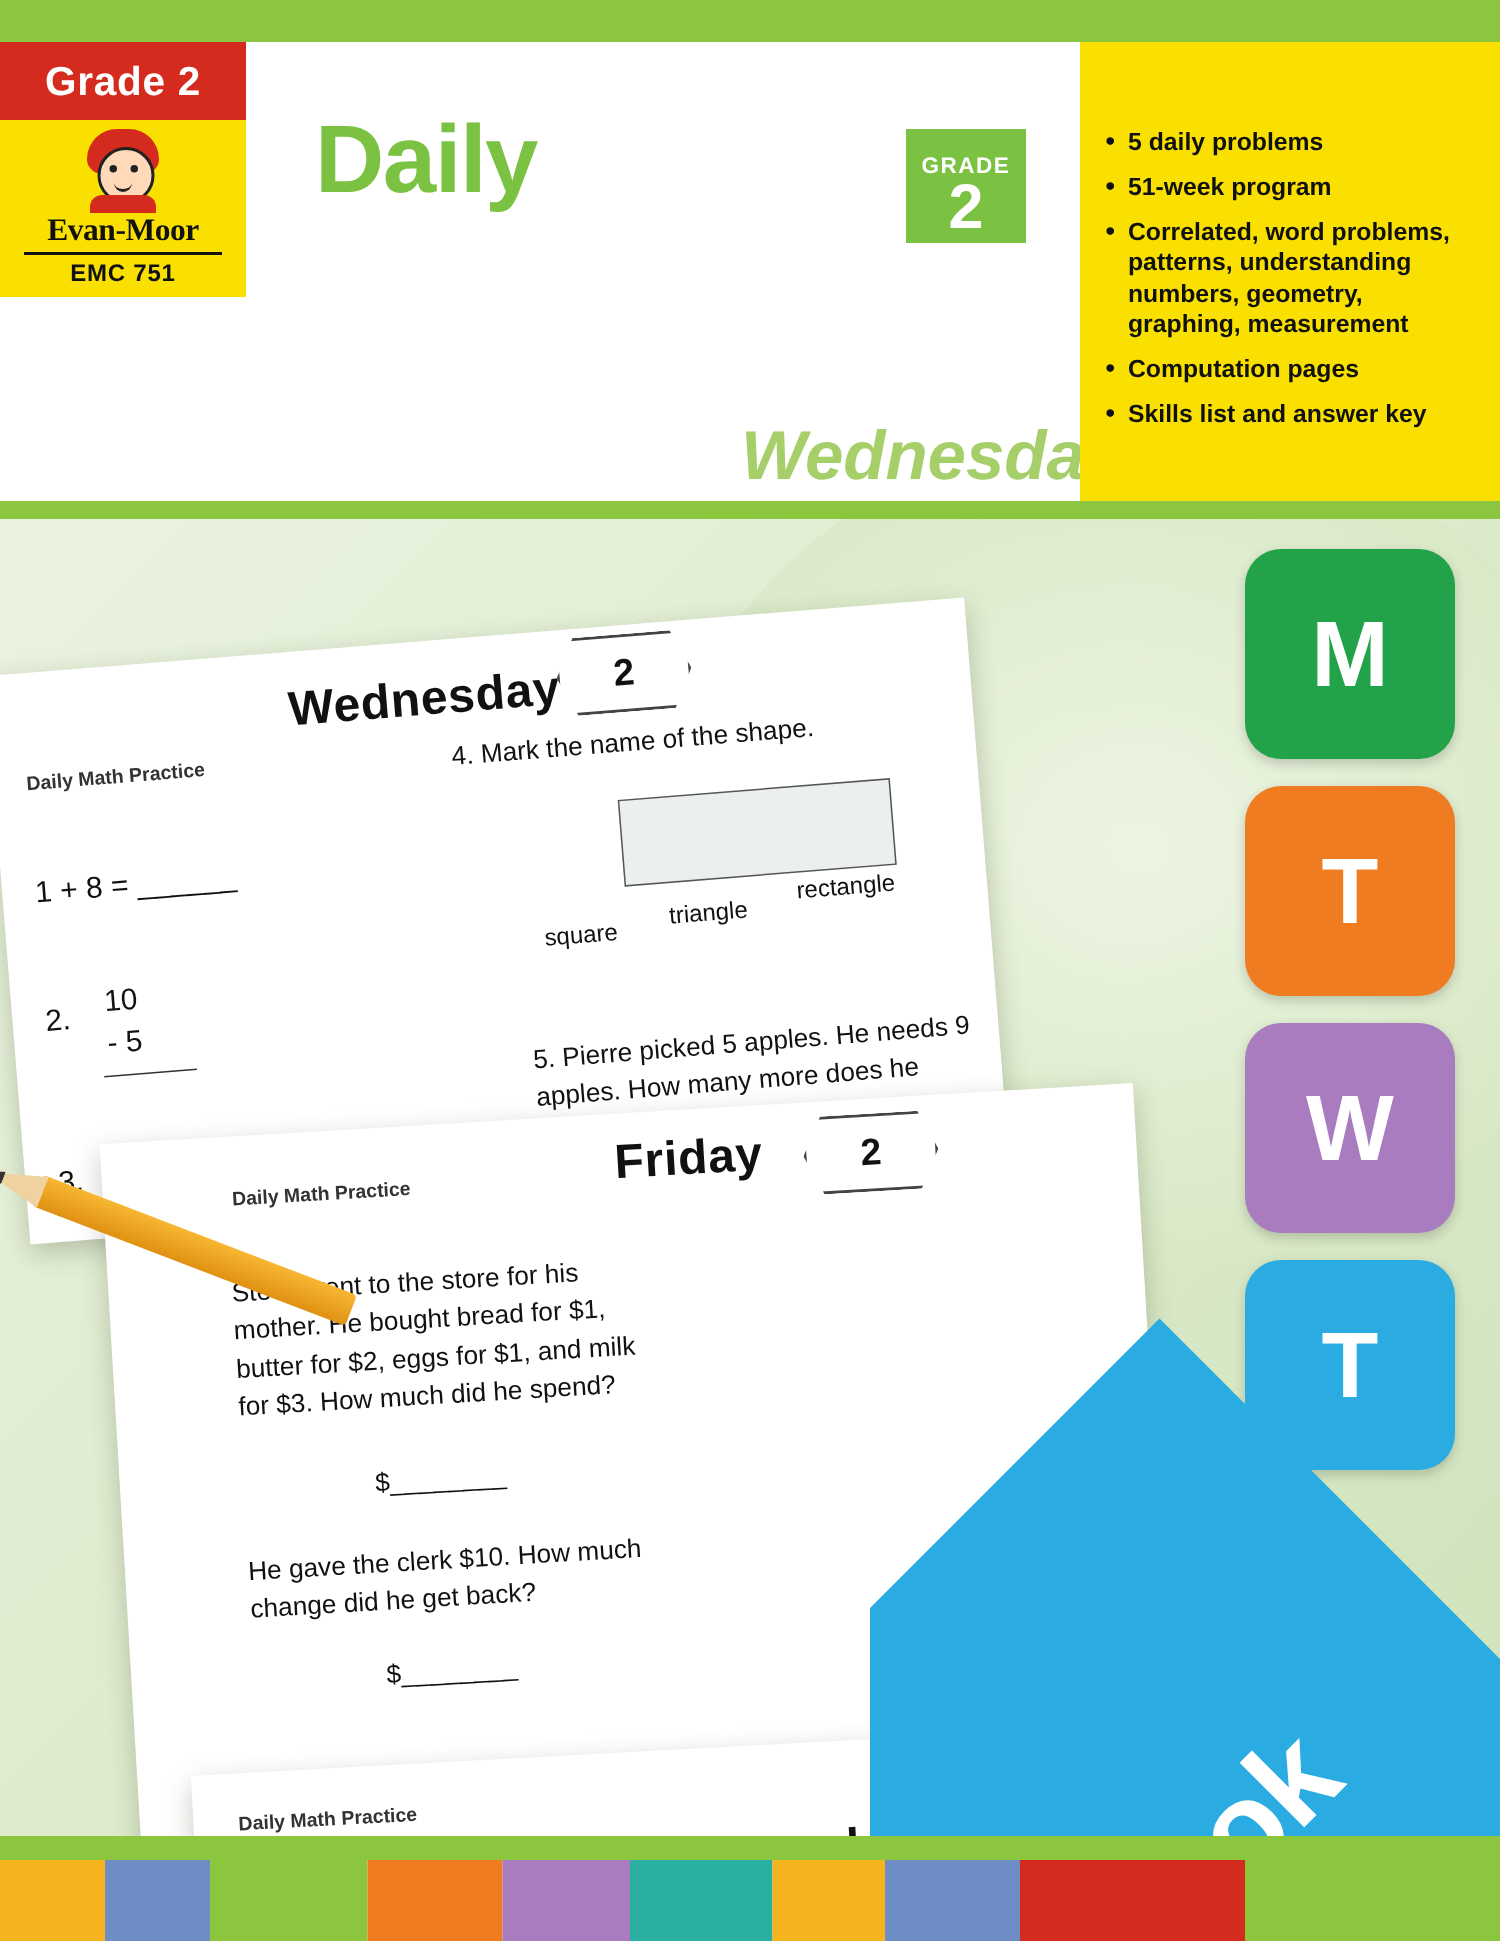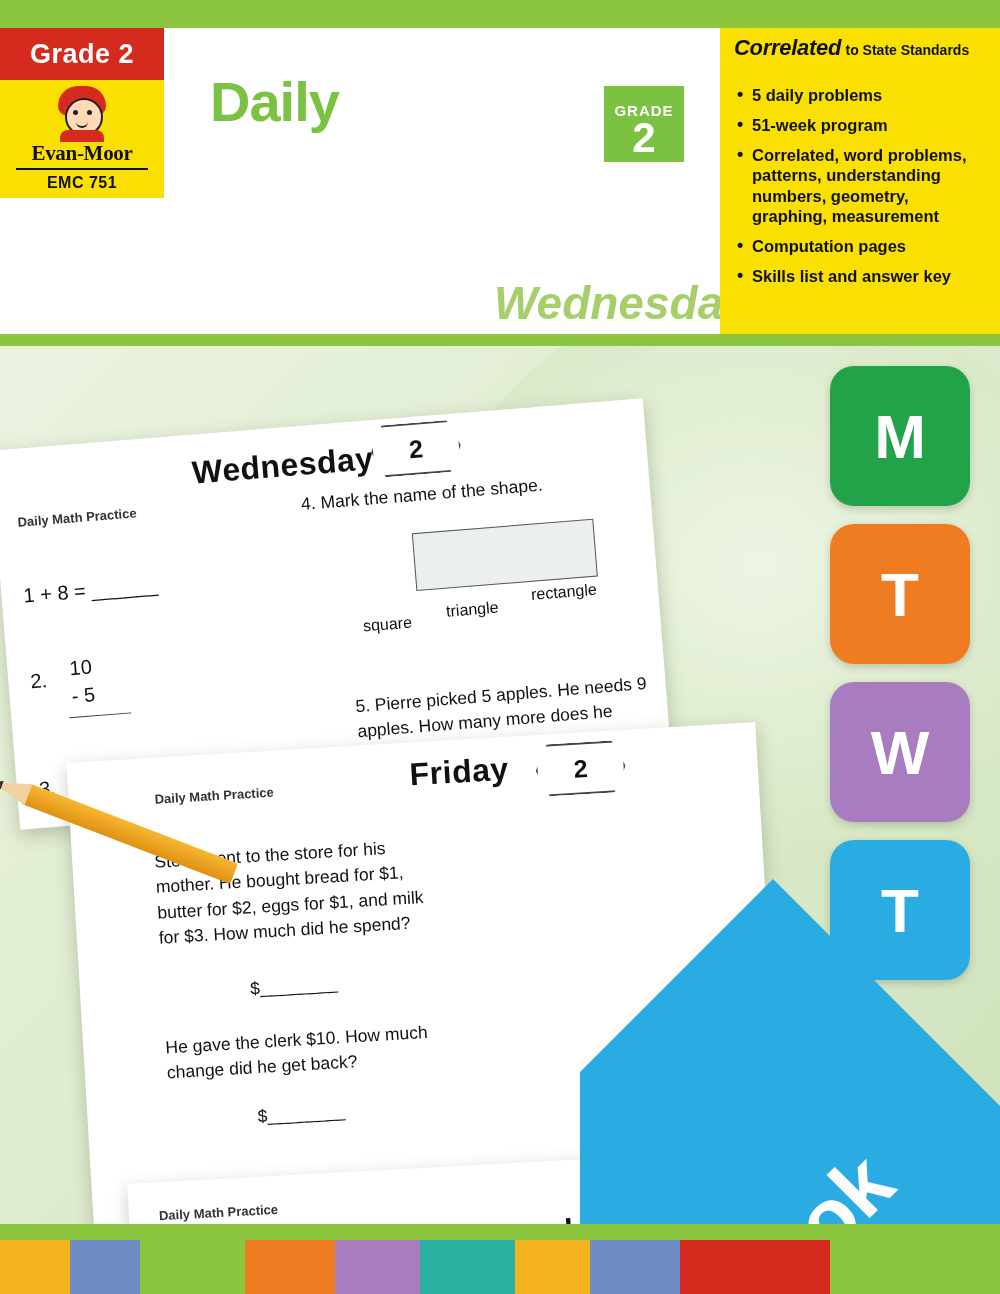--- a/index.html
+++ b/index.html
@@ -124,21 +124,21 @@
   .title-area {
     position: absolute;
     top: 28px; left: 164px;
     width: 556px;
     height: 306px;
     background: #ffffff;
   }
   .title-daily {
     position: absolute;
     left: 46px; top: 46px;
-    font-size: 56px;
+    font-size: 64px;
     font-weight: bold;
     color: #7cc242;
     letter-spacing: -1px;
     line-height: 1;
   }
   .title-math {
     position: absolute;
     left: 28px; top: 118px;
     font-size: 122px;
     font-weight: bold;
@@ -484,24 +484,20 @@
   <div class="title-area">
     <div class="title-daily">Daily</div>
     <div class="title-practice">Wednesday</div>
     <div class="grade-badge">
       <span class="g-word">GRADE</span>
       <span class="g-num">2</span>
     </div>
   </div>
 
   <div class="features">
-    <div class="corr">
-      <span class="c1">Correlated</span>
-      <span class="c2">to State Standards</span>
-    </div>
     <ul class="feature-list">
       <li>5 daily problems</li>
       <li>51-week program</li>
       <li>Correlated, word problems, patterns, understanding numbers, geometry, graphing, measurement</li>
       <li>Computation pages</li>
       <li>Skills list and answer key</li>
     </ul>
   </div>
 
   <div class="header-underline"></div>

